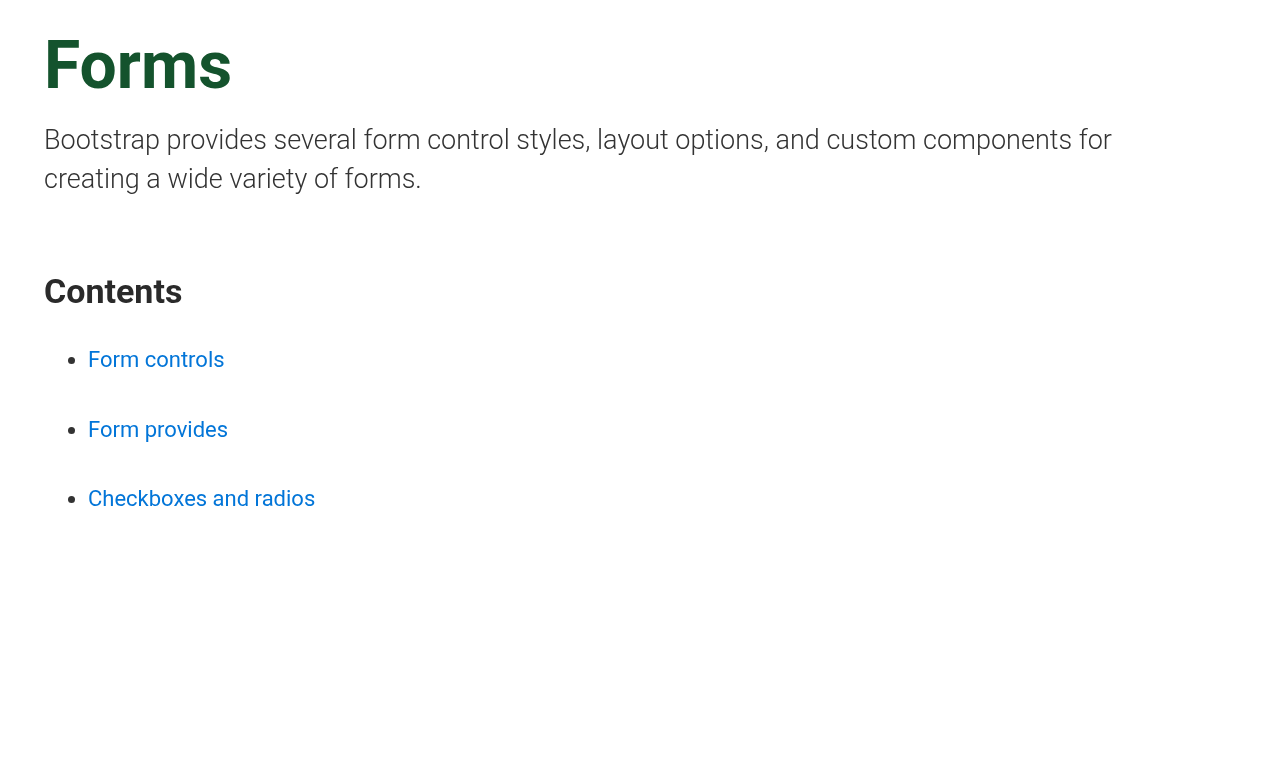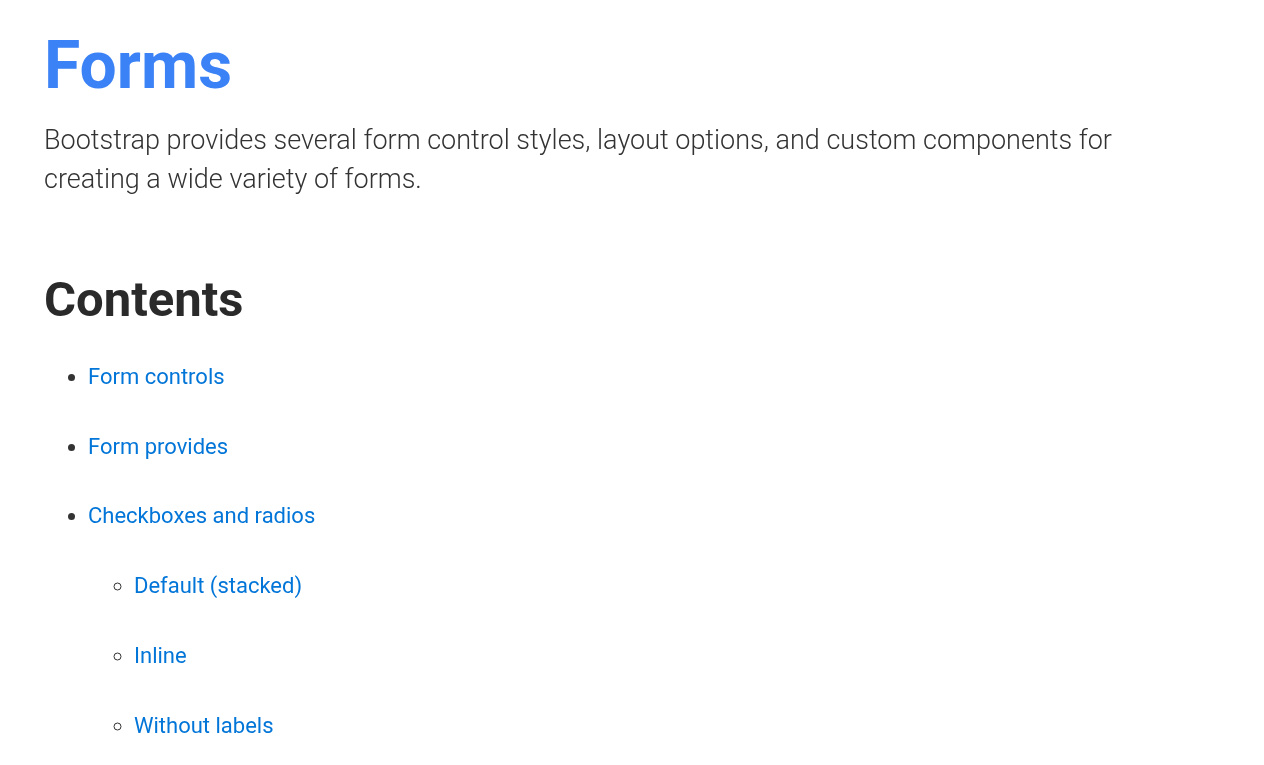--- a/index.html
+++ b/index.html
@@ -10,34 +10,34 @@
     body {
       font-family: "Segoe UI", -apple-system, BlinkMacSystemFont, Roboto, "Helvetica Neue", Arial, sans-serif;
       color: #333;
       background: #fff;
       padding: 30px 44px;
       width: 1264px;
     }
     h1.page-title {
       font-size: 66px;
       font-weight: 700;
-      color: #3b82f6;
+      color: #14532d;
       line-height: 1.1;
       margin-bottom: 18px;
     }
     p.lead {
       font-size: 27px;
       font-weight: 300;
       color: #333;
       line-height: 1.45;
       margin-bottom: 72px;
       max-width: 1150px;
     }
     h2.contents-heading {
-      font-size: 49px;
+      font-size: 34px;
       font-weight: 700;
       color: #2a2a2a;
     }
     ul.toc {
       list-style: disc;
       padding-left: 44px;
       font-size: 22px;
       line-height: 1.9;
     }
     ul.toc ul {
@@ -64,25 +64,14 @@
 
 <ul class="toc">
   <li>
     <a href="#">Form controls</a>
   </li>
   <li>
     <a href="#">Form provides</a>
   </li>
   <li>
     <a href="#">Checkboxes and radios</a>
-    <ul>
-      <li>
-        <a href="#">Default (stacked)</a>
-      </li>
-      <li>
-        <a href="#">Inline</a>
-      </li>
-      <li>
-        <a href="#">Without labels</a>
-      </li>
-    </ul>
   </li>
 </ul>
 
 </body></html>

